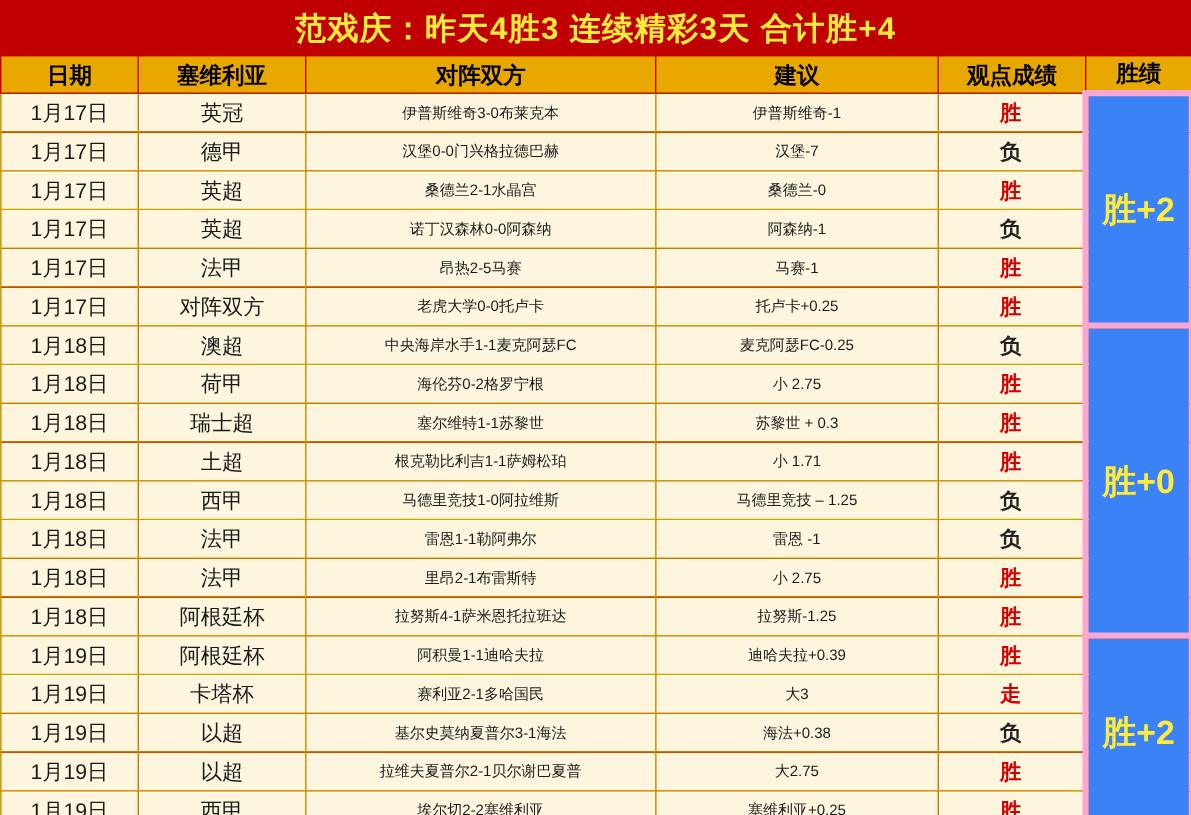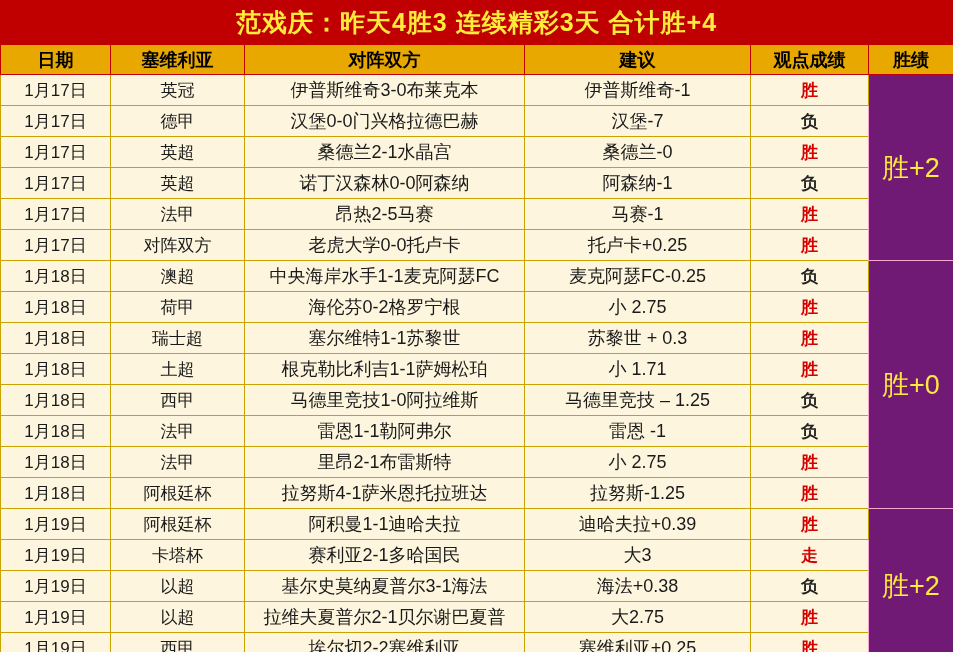--- a/index.html
+++ b/index.html
@@ -55,34 +55,34 @@
   tbody td {
     background: #fdf5dd;
     border: 1px solid #c9a200;
     height: 31px;
     text-align: center;
     font-size: 17px;
     color: #1a1a1a;
     white-space: nowrap;
     overflow: hidden;
   }
-  tbody td.match, tbody td.advice { font-size: 18px; }
+  tbody td.match, tbody td.advice { font-size: 12px; }
   tbody td.res {
     font-size: 17px;
     font-weight: bold;
   }
   td.res.win  { color: #d40000; }
   td.res.lose { color: #222222; }
   td.res.draw { color: #d40000; }
   td.total {
-    background: #701a75;
+    background: #3b82f6;
     color: #ffeb3b;
     font-size: 27px;
-    font-weight: normal;
-    border: 1px solid #f9a8d4;
+    font-weight: bold;
+    border: 5px solid #f9a8d4;
     vertical-align: middle;
   }
 </style>
 </head>
 <body>
 
 <div id="sheet">
 
   <div class="title-bar">
     <div class="title-text">范戏庆：昨天4胜3  连续精彩3天  合计胜+4</div>

